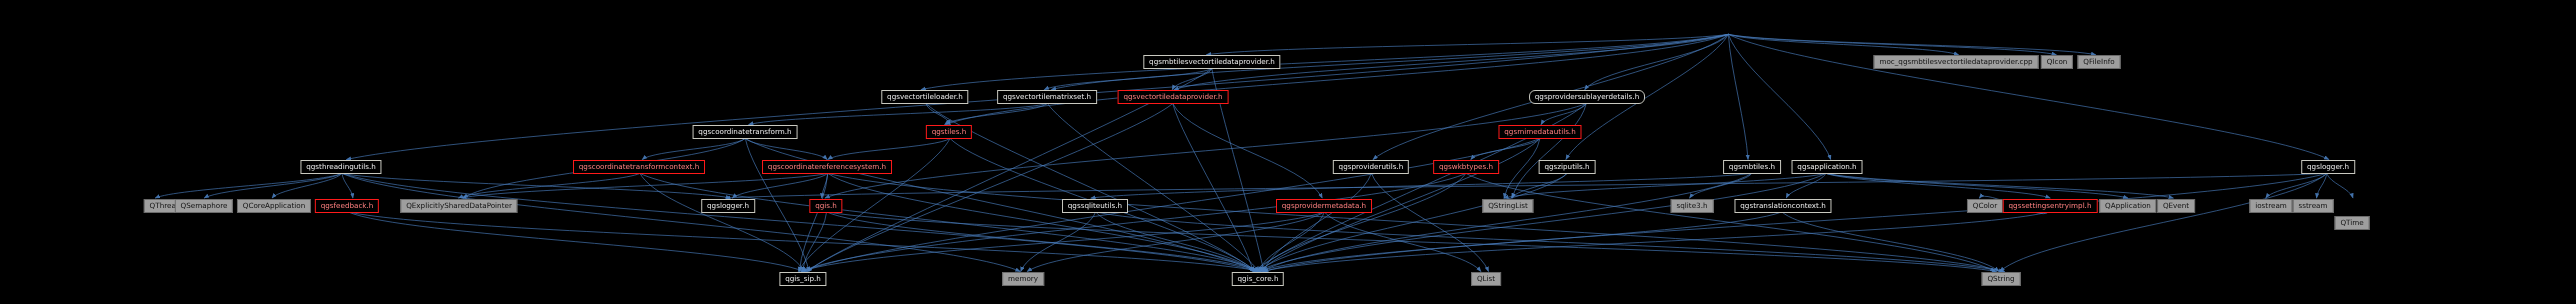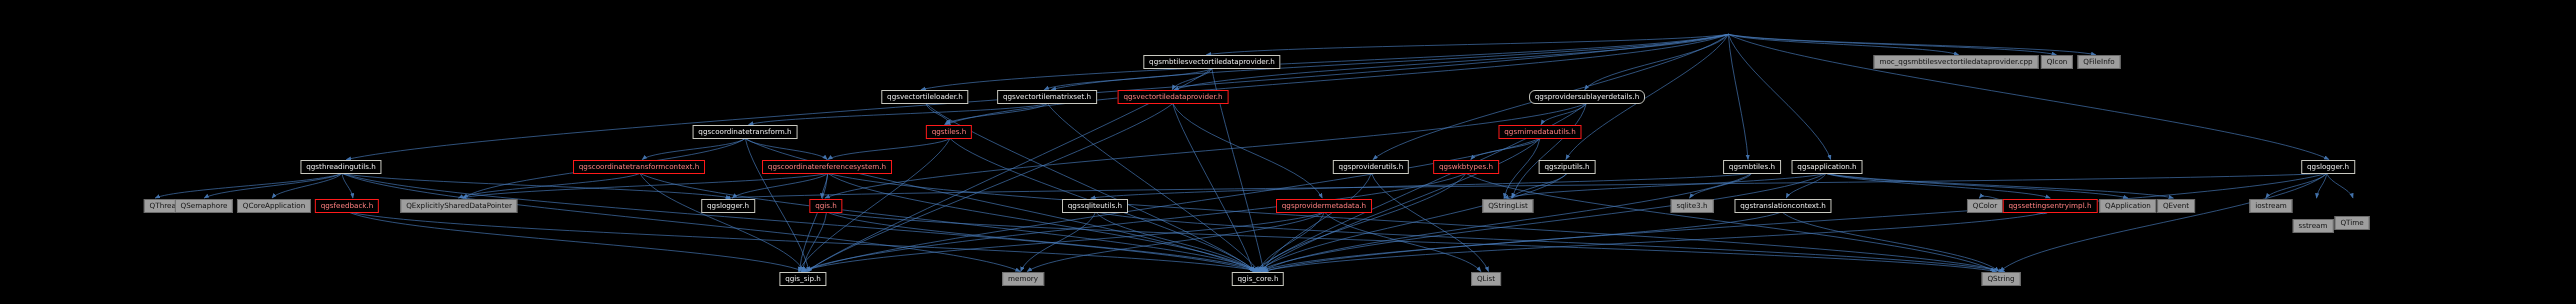--- a/index.html
+++ b/index.html
@@ -206,21 +206,21 @@
     <div class="node header" style="left: 1095px; top: 199px;">qgssqliteutils.h</div>
     <div class="node truncated" style="left: 1324px; top: 199px;">qgsprovidermetadata.h</div>
     <div class="node external" style="left: 1508px; top: 199px;">QStringList</div>
     <div class="node external" style="left: 1692px; top: 199px;">sqlite3.h</div>
     <div class="node header" style="left: 1783px; top: 199px;">qgstranslationcontext.h</div>
     <div class="node external" style="left: 1985px; top: 199px;">QColor</div>
     <div class="node truncated" style="left: 2050px; top: 199px;">qgssettingsentryimpl.h</div>
     <div class="node external" style="left: 2128px; top: 199px;">QApplication</div>
     <div class="node external" style="left: 2176px; top: 199px;">QEvent</div>
     <div class="node external" style="left: 2271px; top: 199px;">iostream</div>
-    <div class="node external" style="left: 2313px; top: 199px; margin-top: 20px;">sstream</div>
+    <div class="node external" style="left: 2313px; top: 199px;">sstream</div>
     <div class="node external" style="left: 2352px; top: 216px; text-align: right;">QTime</div>
     <div class="node header" style="left: 803px; top: 272px;">qgis_sip.h</div>
     <div class="node external" style="left: 1023px; top: 272px;">memory</div>
     <div class="node header" style="left: 1258px; top: 272px;">qgis_core.h</div>
     <div class="node external" style="left: 1486px; top: 272px;">QList</div>
     <div class="node external" style="left: 2001px; top: 272px;">QString</div>
   </div>
 
 
 </body></html>

